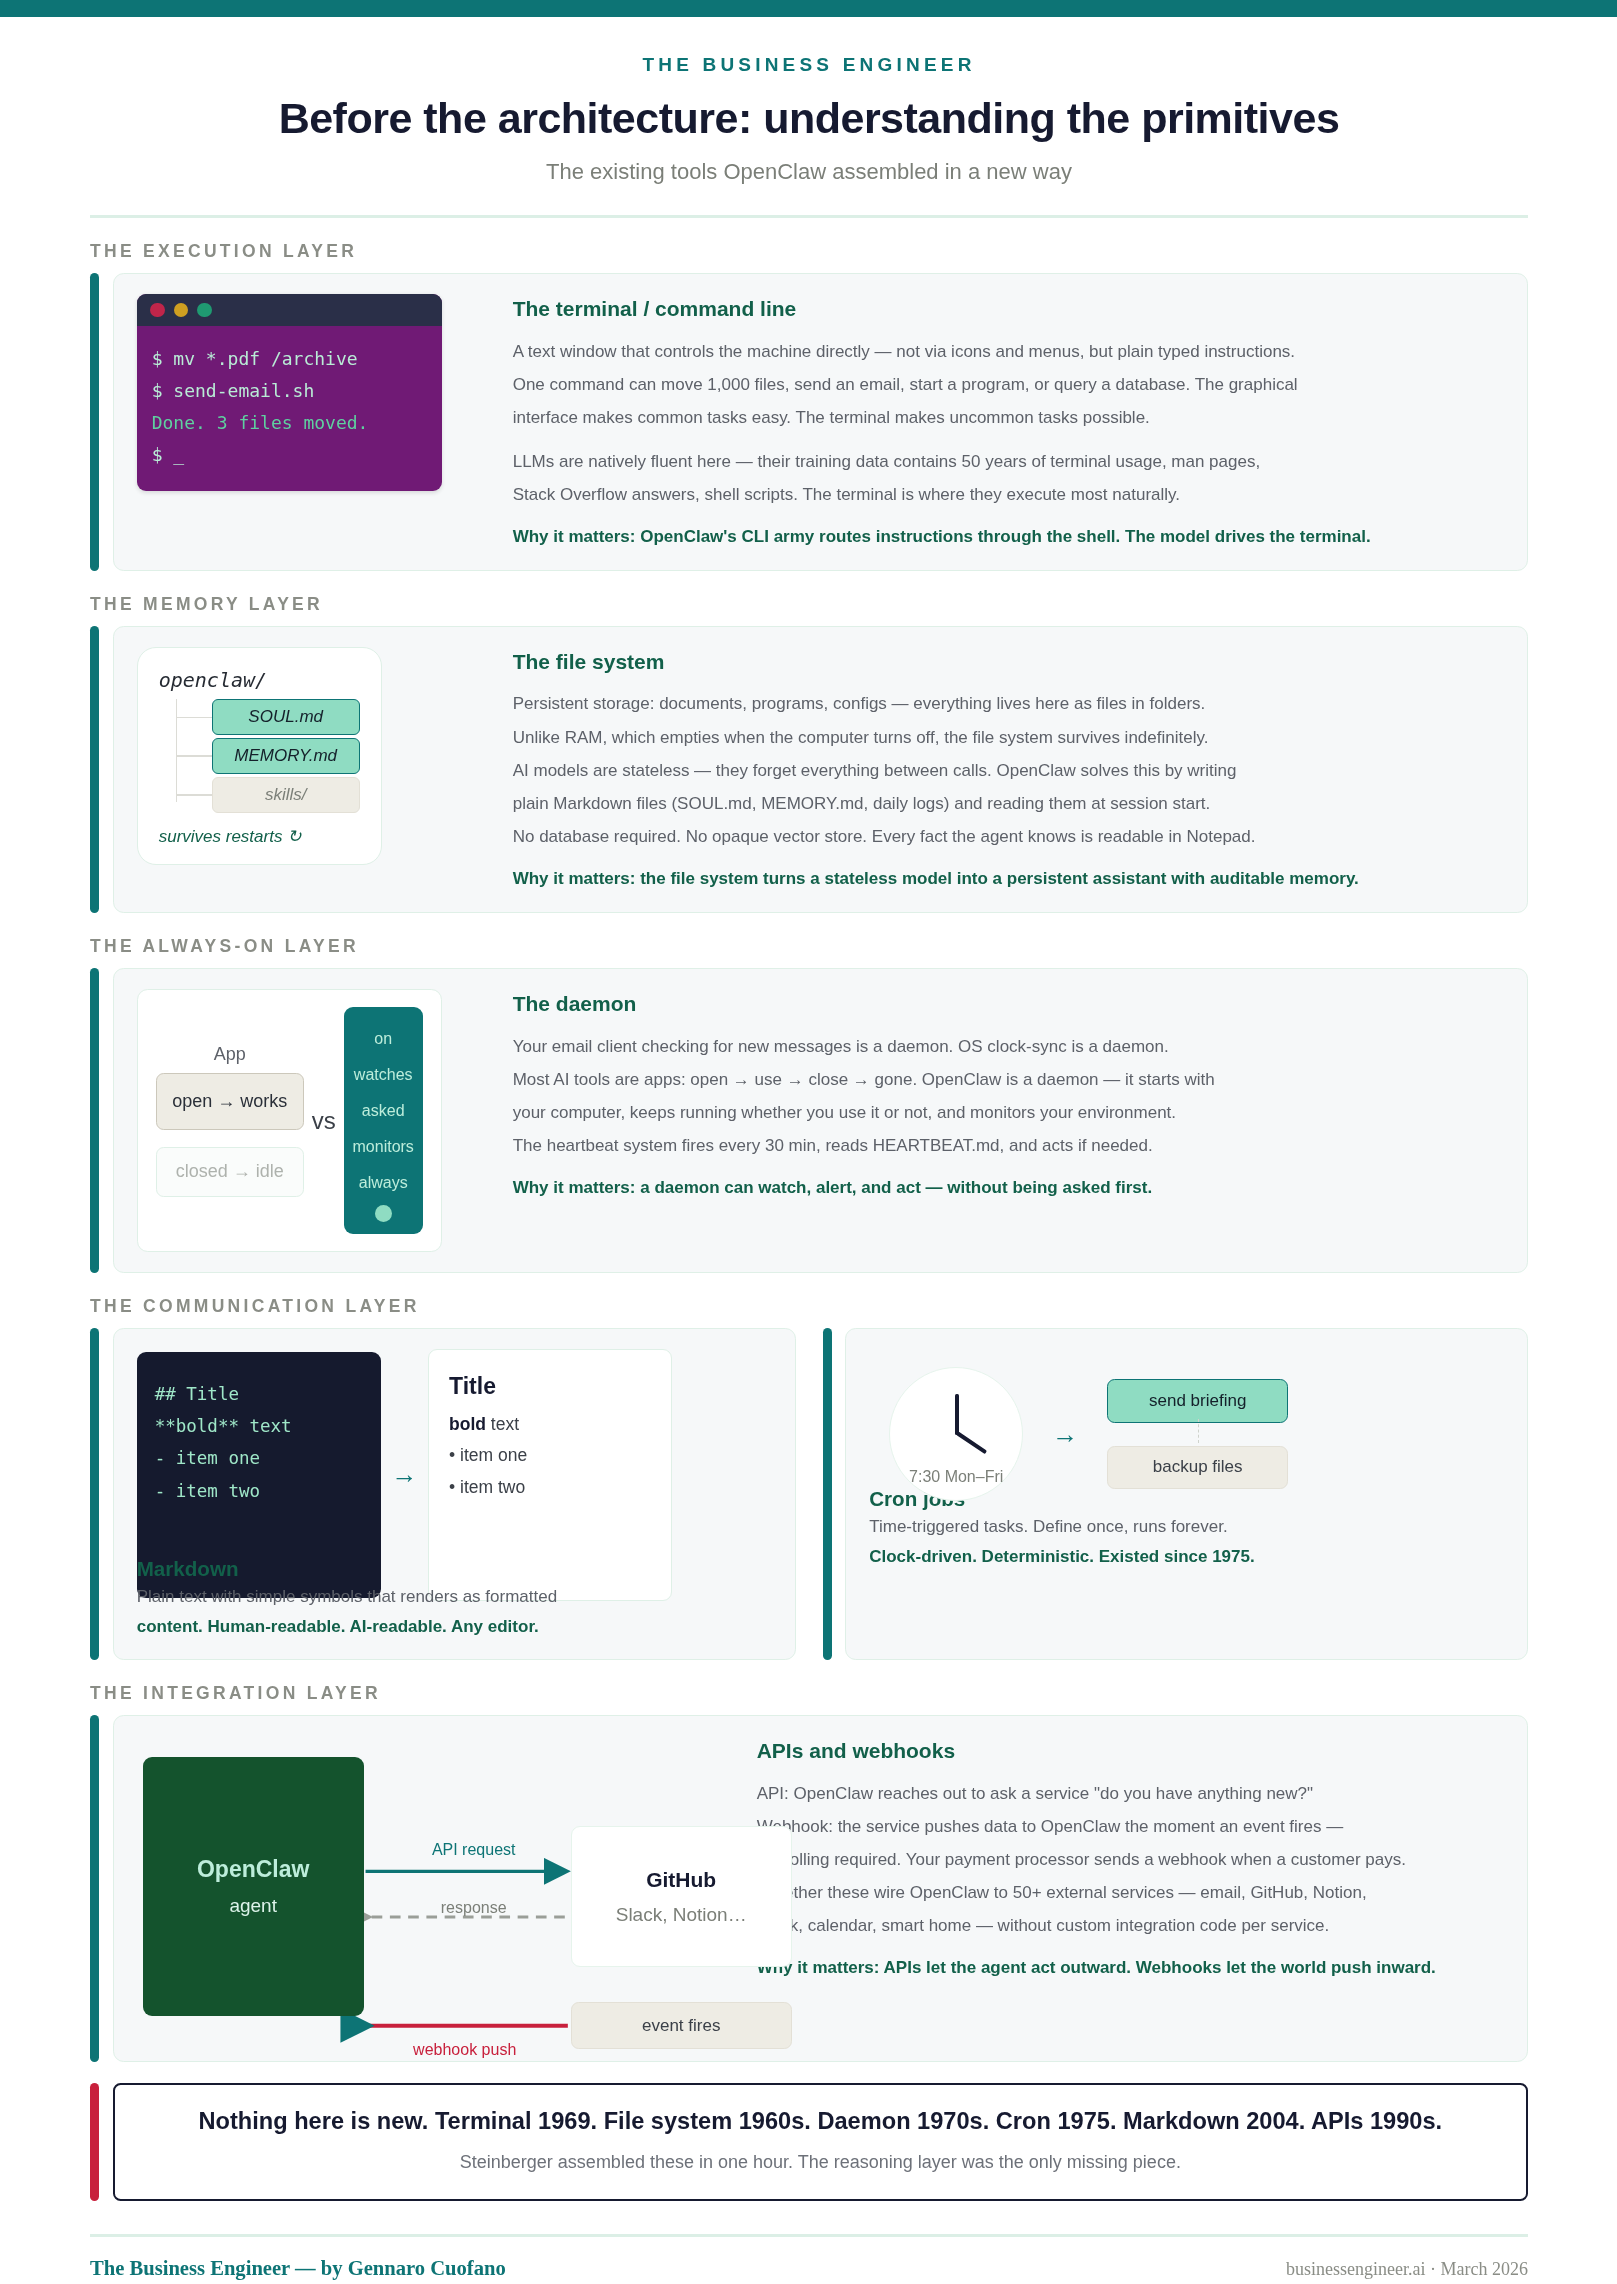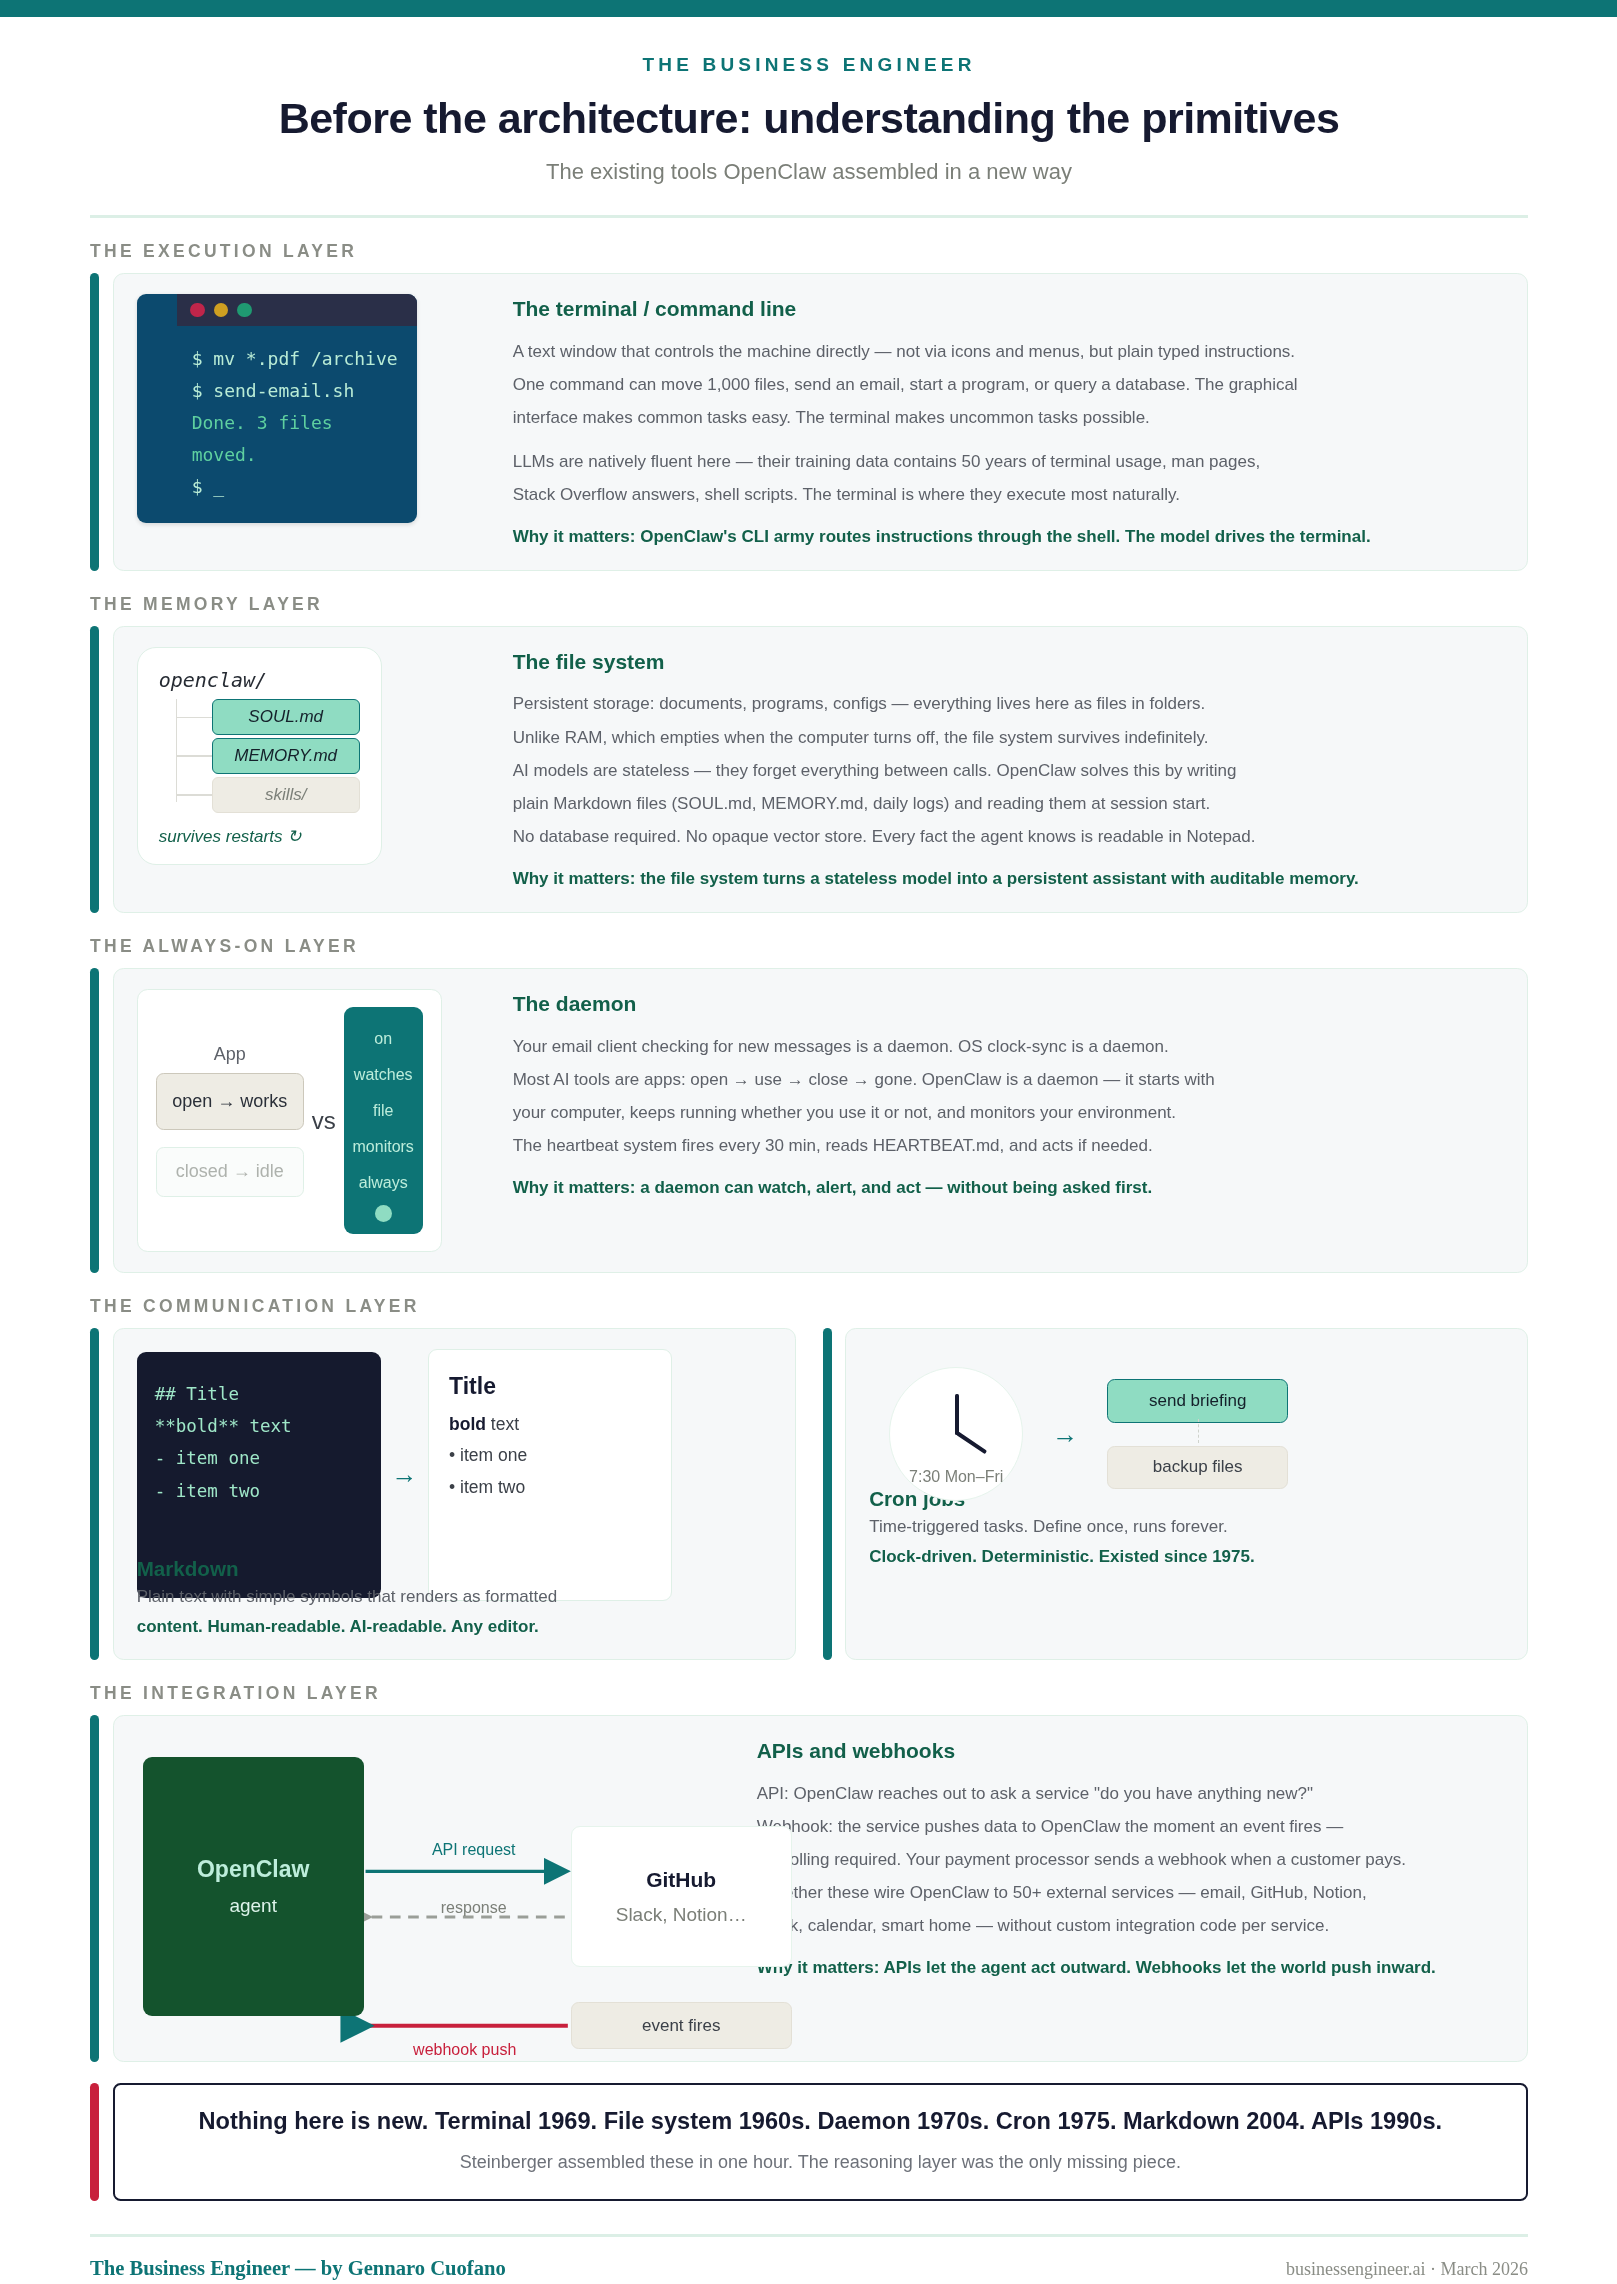--- a/index.html
+++ b/index.html
@@ -62,22 +62,22 @@
     font-size: 17px; color: #5d6169; line-height: 1.95;
   }
   .b-p.gap { margin-top: 10.7px; }
   .b-why {
     font-size: 17px; font-weight: 700; color: #12604a;
     line-height: 1.6; margin-top: 12px; white-space: nowrap;
   }
 
   
   .term {
-    width: 280px; border-radius: 9px; overflow: hidden;
-    background: #0c4a6e; box-shadow: 0 1.5px 4.6px rgba(0,0,0,.12); padding-left: 40px;
+    width: 305px; border-radius: 9px; overflow: hidden;
+    background: #701a75; box-shadow: 0 1.5px 4.6px rgba(0,0,0,.12);
   }
   .term-bar { background: #2a2f48; height: 32px; display: flex; align-items: center; padding-left: 13.7px; gap: 9px; }
   .dot { width: 14.5px; height: 14.5px; border-radius: 50%; }
   .dot.r { background: #c0254a; } .dot.y { background: #cf9f21; } .dot.g { background: #1f9a71; }
   .term-body { padding: 17px 15px 20px 15px; font-family: "DejaVu Sans Mono", monospace; font-size: 18px; line-height: 1.78; color: #b9ecd6; }
   .term-body .out { color: #5fd0a0; }
 
   
   .fsbox {
     width: 245px; background: #ffffff; border: 1.5px solid #dff0e7;
@@ -292,21 +292,21 @@
         <div class="dbox">
           <div class="dleft">
             <div class="d-app-label">App</div>
             <div class="d-chip on">open → works</div>
             <div class="d-chip off">closed → idle</div>
           </div>
           <div class="dvs">vs</div>
           <div class="dright">
             <div>on</div>
             <div>watches</div>
-            <div>file</div>
+            <div>asked</div>
             <div>monitors</div>
             <div>always</div>
             <div class="dled"></div>
           </div>
         </div>
       </div>
       <div class="body">
         <div class="b-head">The daemon</div>
         <div class="b-p">Your email client checking for new messages is a daemon. OS clock-sync is a daemon.</div>
         <div class="b-p">Most AI tools are apps: open → use → close → gone. OpenClaw is a daemon — it starts with</div>

